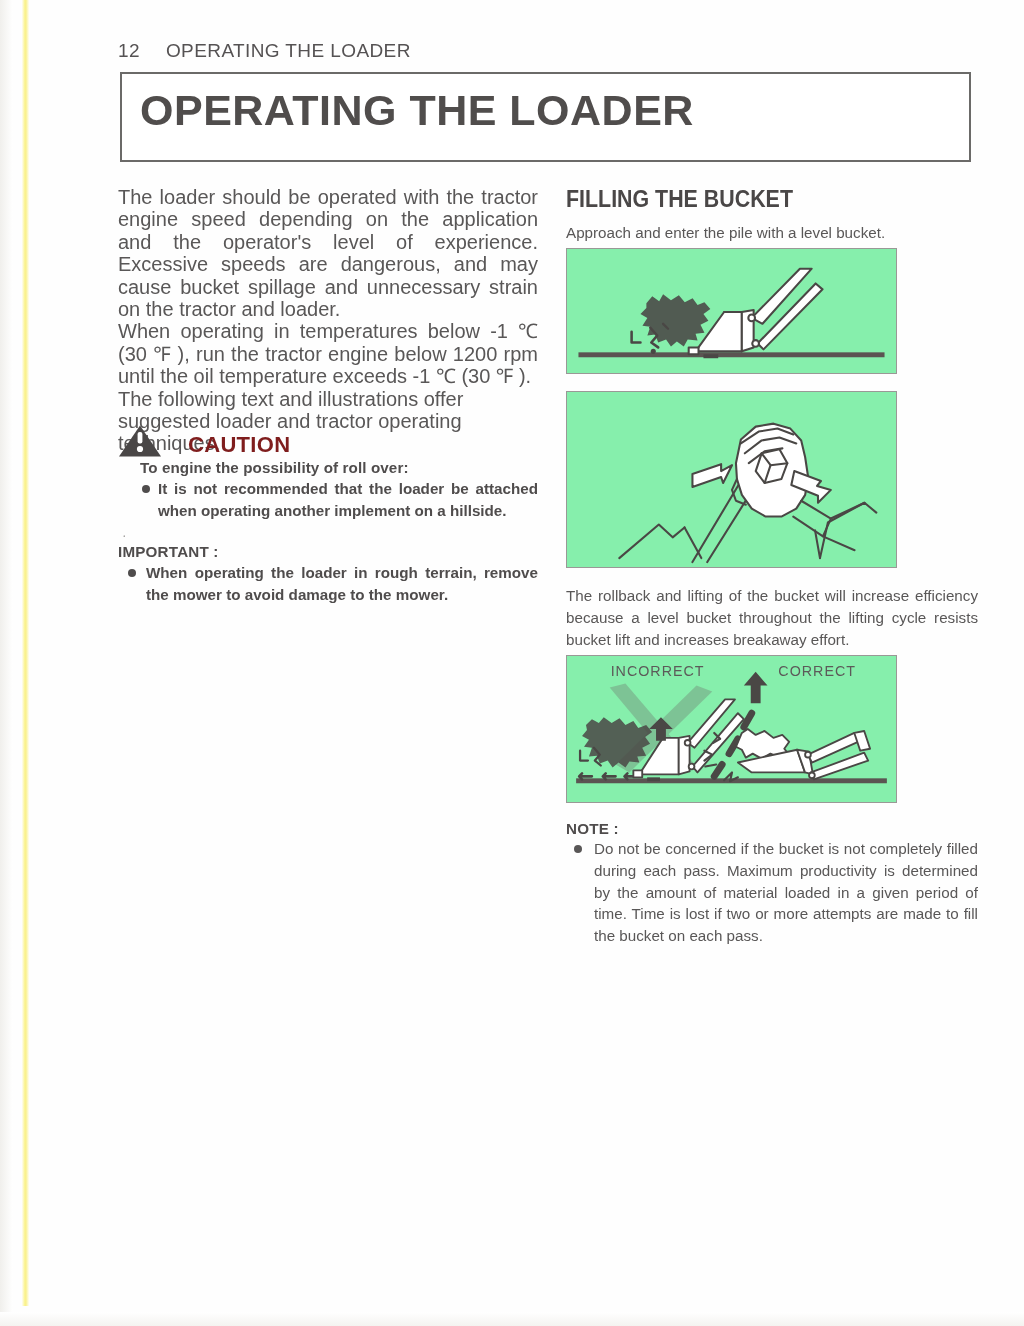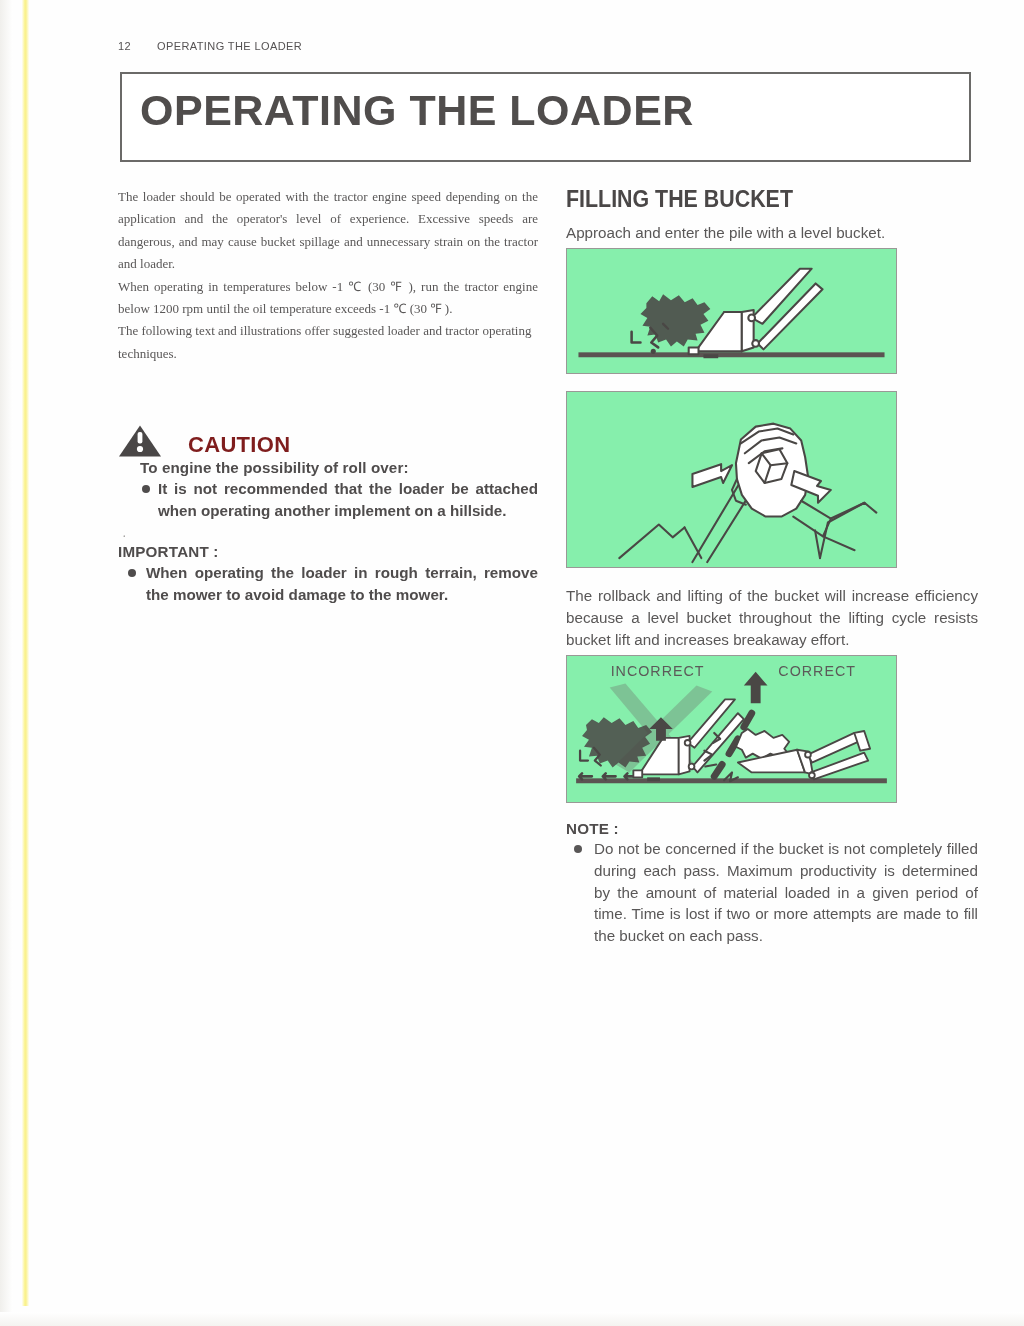--- a/index.html
+++ b/index.html
@@ -47,21 +47,21 @@
     left: 0; bottom: 0;
     width: 1024px; height: 14px;
     background: linear-gradient(to bottom, #ffffff, #f4f3f0);
   }
 
   
   #running-header {
     position: absolute;
     left: 118px;
     top: 40px;
-    font-size: 11px;
+    font-size: 19px;
     letter-spacing: 0.4px;
     color: #555253;
     white-space: nowrap;
   }
   #running-header .pg-num { margin-right: 26px; }
 
   
   #title-box {
     position: absolute;
     left: 120px;
@@ -83,26 +83,25 @@
     white-space: nowrap;
   }
 
   
   .column { position: absolute; top: 186px; }
   #col-left  { left: 118px;  width: 420px; }
   #col-right { left: 566px;  width: 412px; }
 
   p.body {
     margin: 0;
-    font-size: 13px;
+    font-size: 20px;
     line-height: 22.4px;
     color: #595757;
     text-align: justify;
     text-justify: inter-word;
-    font-family: Liberation Serif, serif;
   }
   p.body.last-left { text-align: left; }
   .nogap { margin-top: 0; }
 
   
   #caution-block {
     position: absolute;
     left: 0;
     top: 238px;
     width: 420px;

